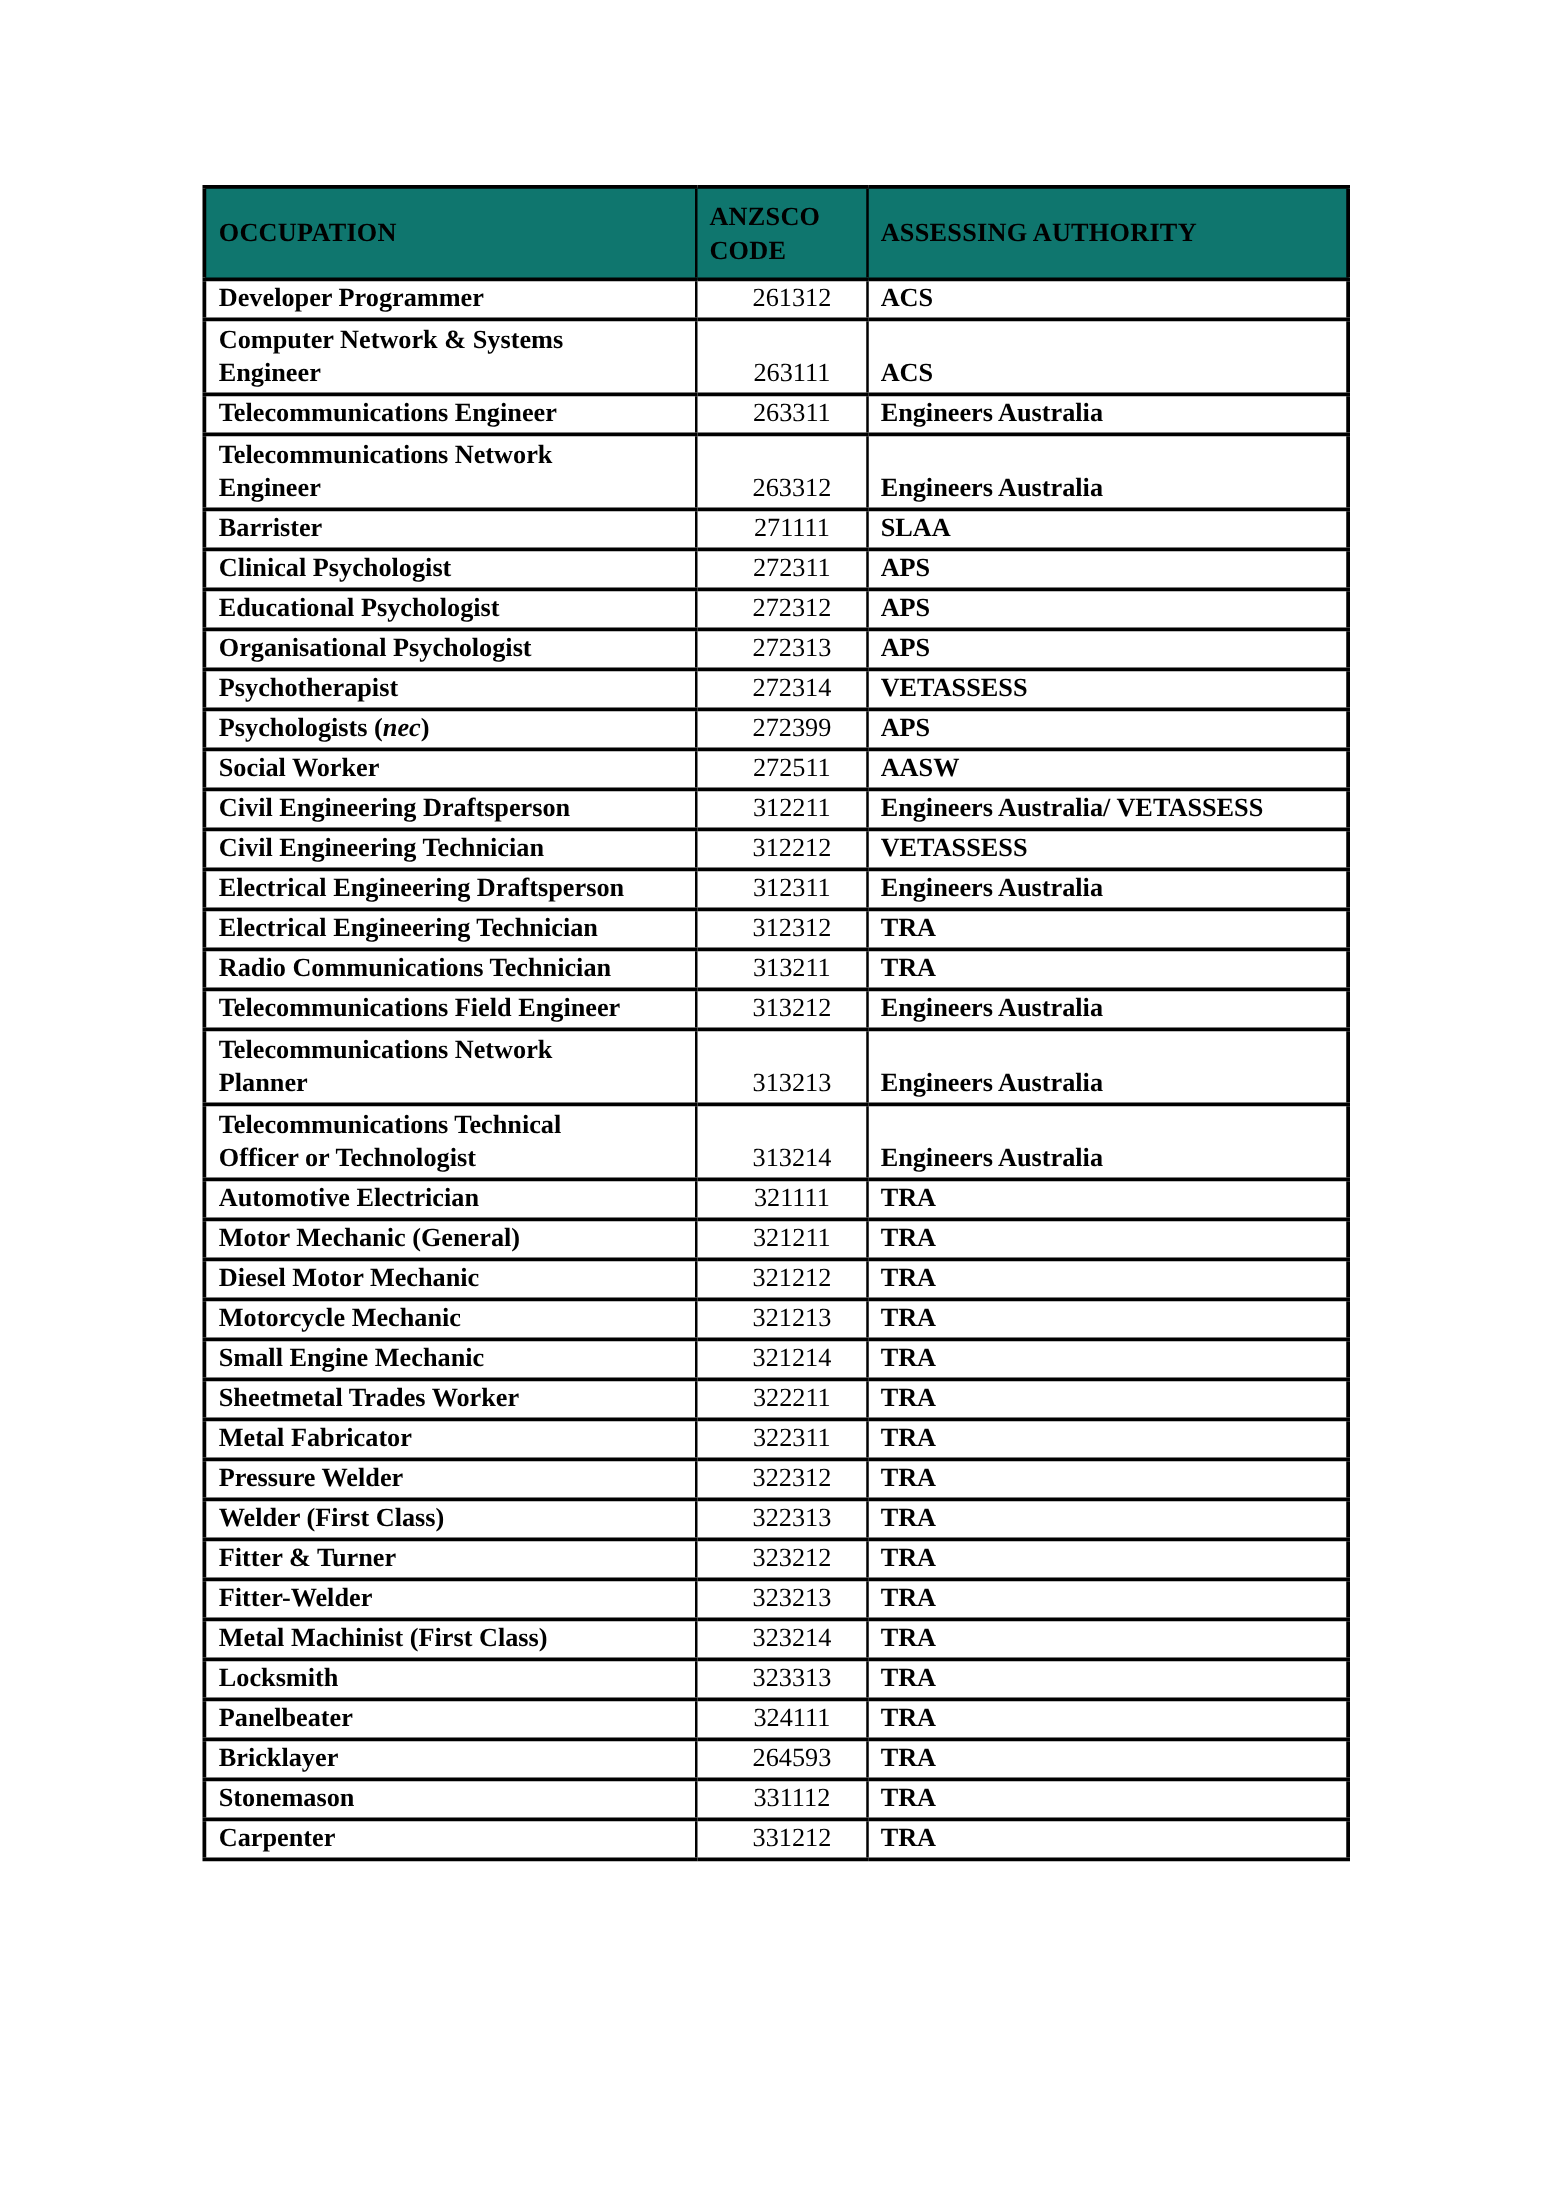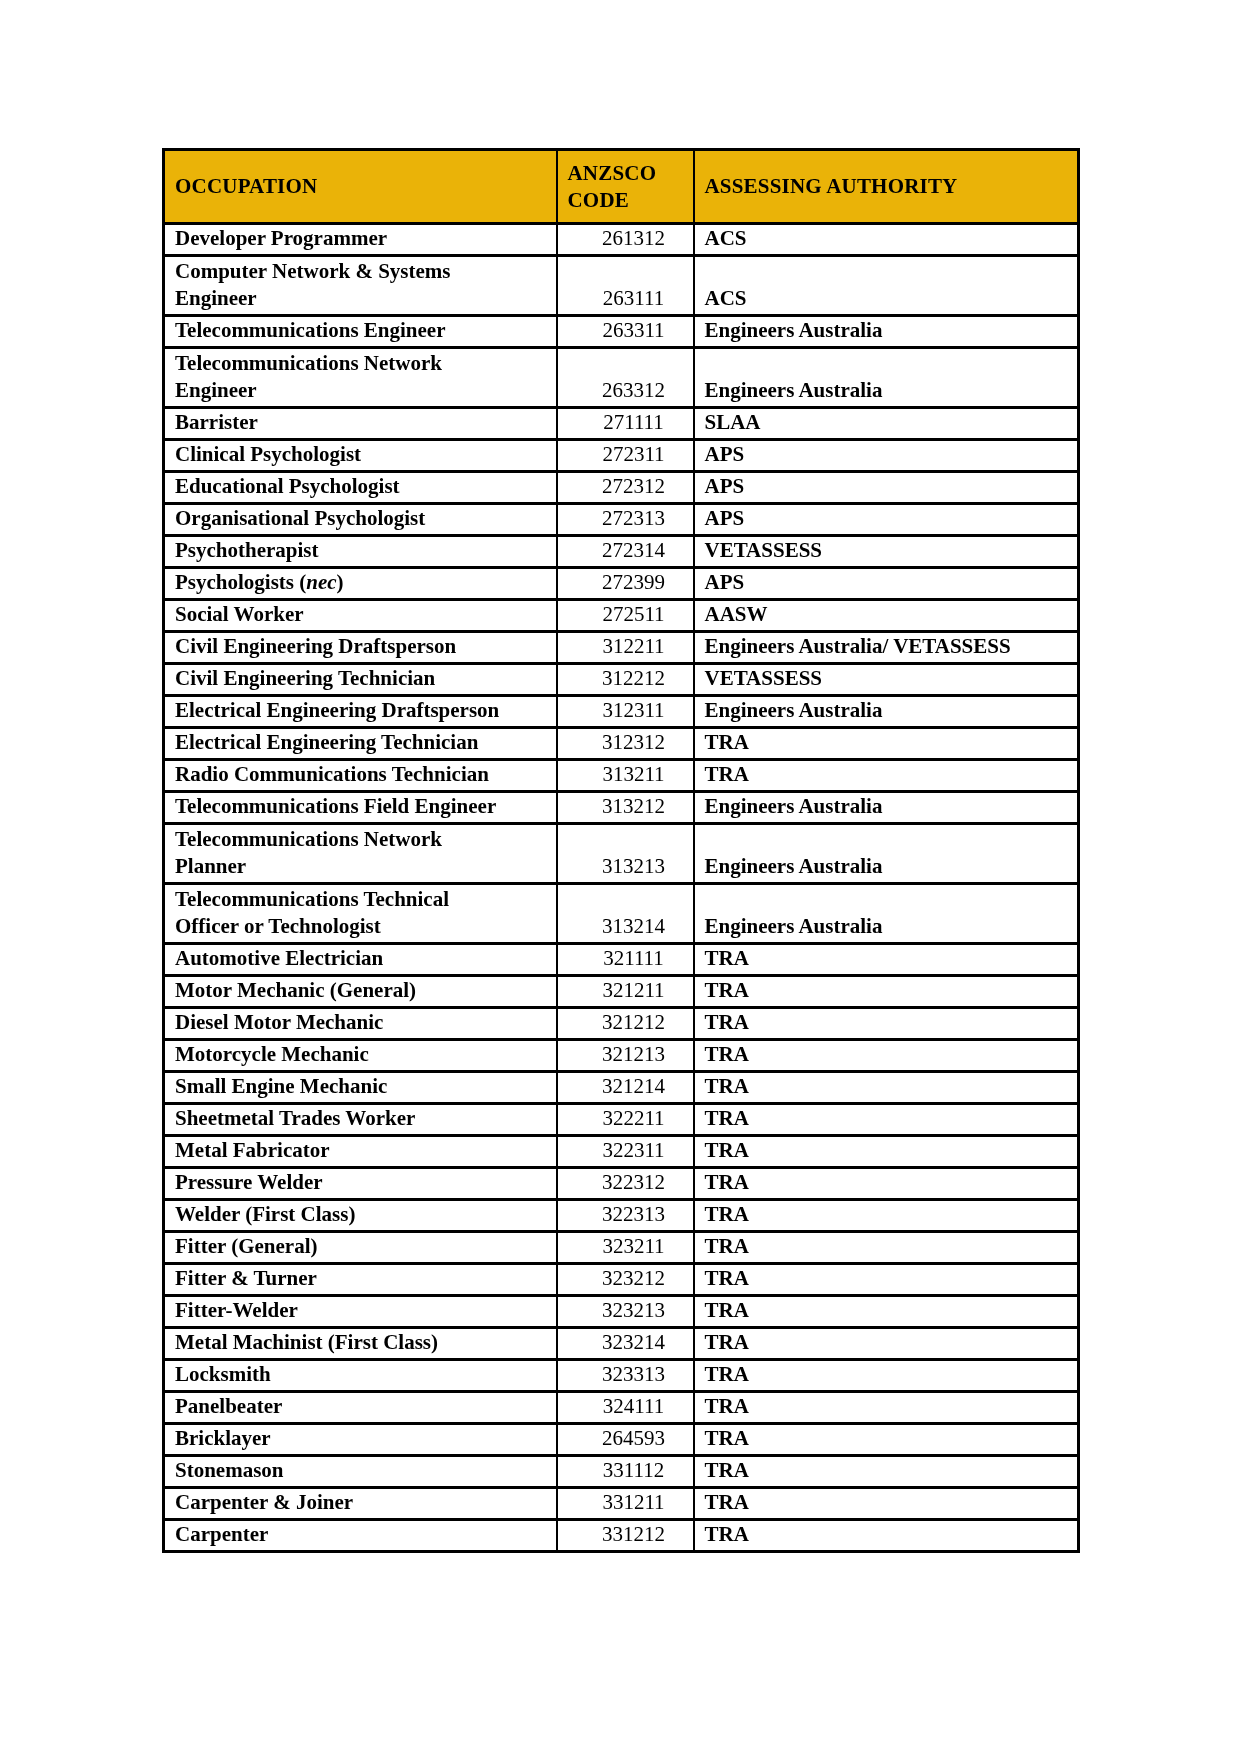--- a/index.html
+++ b/index.html
@@ -78,21 +78,21 @@
 <body>
 
 <div class="page">
   <table class="occ-table">
     <colgroup>
       <col style="width:393px">
       <col style="width:137px">
       <col style="width:385px">
     </colgroup>
     <thead>
-      <tr style="background: #eab308;">
+      <tr style="background: #0f766e;">
         <th>OCCUPATION</th>
         <th>ANZSCO
 CODE</th>
         <th>ASSESSING AUTHORITY</th>
       </tr>
     </thead>
     <tbody>
         <tr class="single">
           <td class="occ">Developer Programmer</td>
           <td class="code">261312</td>
@@ -231,25 +231,20 @@
           <td class="occ">Pressure Welder</td>
           <td class="code">322312</td>
           <td class="auth">TRA</td>
         </tr>
         <tr class="single">
           <td class="occ">Welder (First Class)</td>
           <td class="code">322313</td>
           <td class="auth">TRA</td>
         </tr>
         <tr class="single">
-          <td class="occ">Fitter (General)</td>
-          <td class="code">323211</td>
-          <td class="auth">TRA</td>
-        </tr>
-        <tr class="single">
           <td class="occ">Fitter &amp; Turner</td>
           <td class="code">323212</td>
           <td class="auth">TRA</td>
         </tr>
         <tr class="single">
           <td class="occ">Fitter-Welder</td>
           <td class="code">323213</td>
           <td class="auth">TRA</td>
         </tr>
         <tr class="single">
@@ -268,25 +263,20 @@
           <td class="auth">TRA</td>
         </tr>
         <tr class="single">
           <td class="occ">Bricklayer</td>
           <td class="code">264593</td>
           <td class="auth">TRA</td>
         </tr>
         <tr class="single">
           <td class="occ">Stonemason</td>
           <td class="code">331112</td>
-          <td class="auth">TRA</td>
-        </tr>
-        <tr class="single">
-          <td class="occ">Carpenter &amp; Joiner</td>
-          <td class="code">331211</td>
           <td class="auth">TRA</td>
         </tr>
         <tr class="single">
           <td class="occ">Carpenter</td>
           <td class="code">331212</td>
           <td class="auth">TRA</td>
         </tr>
       </tbody>
   </table>
 </div>

